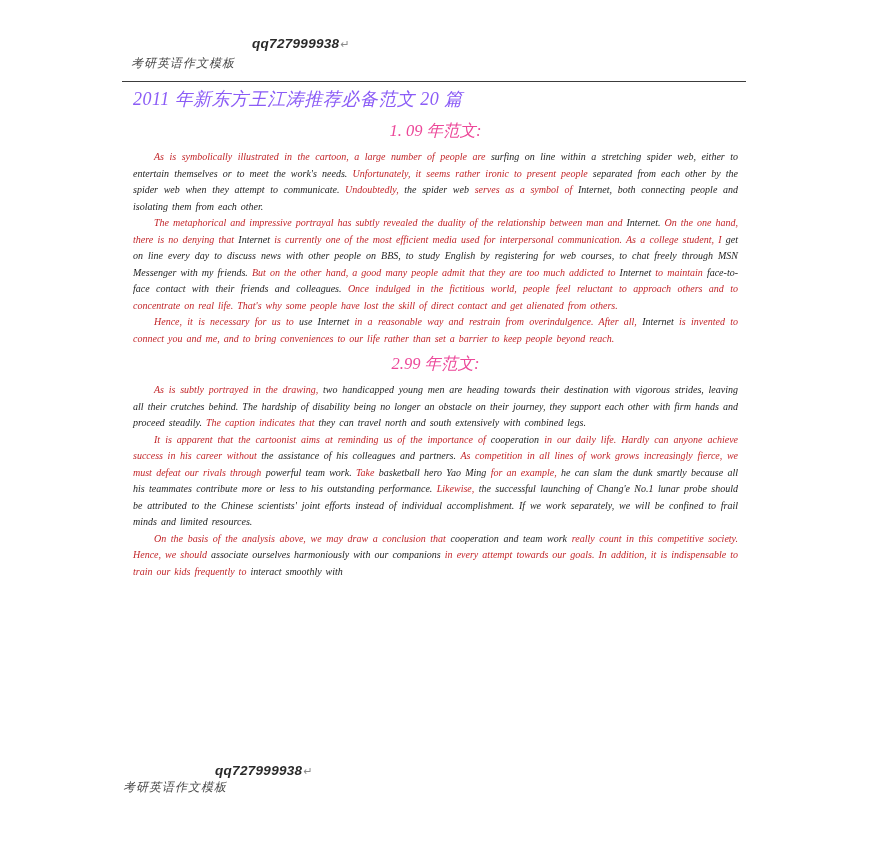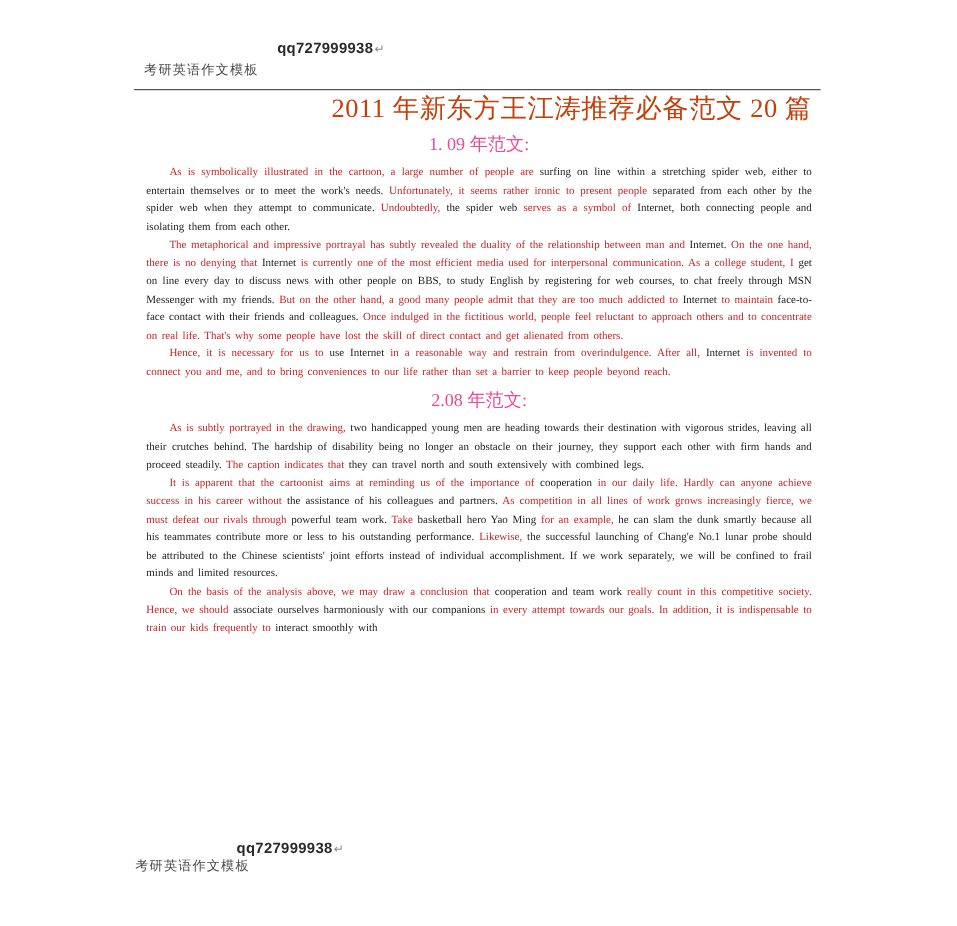--- a/index.html
+++ b/index.html
@@ -2,20 +2,21 @@
 <html><head>
 <meta charset="utf-8">
 <style>
   html,body { margin:0; padding:0; background:#ffffff; }
   .page {
     position:relative;
     width:870px; height:842px;
     background:#ffffff;
     overflow:hidden;
     font-family:"Liberation Serif","DejaVu Serif",serif;
+    font-style:italic;
   }
   
   .hdr-qq, .ftr-qq {
     position:absolute;
     font-family:"Liberation Sans","DejaVu Sans",sans-serif;
     font-weight:700; font-size:13.5px; color:#2a2a2a; letter-spacing:.3px;
   }
   .hdr-qq { left:252px; top:36px; }
   .ftr-qq { left:215px; top:763px; }
   .ret-mark { font-weight:400; color:#8a8a8a; font-size:11px; margin-left:1px; }
@@ -27,22 +28,22 @@
   .ftr-label { left:123px; top:779px; }
   .hdr-rule {
     position:absolute; left:122px; top:81px; width:624px; height:0;
     border-top:1.6px solid #3c3c3c;
   }
   
   .body-text {
     position:absolute; left:133px; top:86px; width:605px;
   }
   .doc-title {
-    font-size:24px; font-weight:500; color:#c2410c;
-    text-align:right; margin:0 0 8px 0; line-height:26px; letter-spacing:.5px;
+    font-size:18px; font-weight:500; color:#8b5cf6;
+    text-align:left; margin:0 0 8px 0; line-height:26px; letter-spacing:.5px;
   }
   .sec-heading {
     font-size:16.5px; font-weight:500; color:#ec4899;
     text-align:center; margin:6px 0 7px 0; line-height:22px;
   }
   .para {
     margin:0; text-align:justify; text-indent:2.1em;
     font-size:10px; line-height:16.5px; word-spacing:1.5px;
   }
 </style>
@@ -57,21 +58,21 @@
     <div class="hdr-rule"></div>
   </div>
 
   <div class="body-text">
     <h1 class="doc-title">2011 年新东方王江涛推荐必备范文 20 篇</h1>
     <div id="sections">
         <h2 class="sec-heading">1. 09 年范文:</h2>
         <p class="para"><span style="color: rgb(194, 38, 42);">As is symbolically illustrated in the cartoon, a large number of people are </span><span style="color: rgb(29, 29, 29);">surfing on line within a stretching spider web, either to entertain themselves or to meet the work's needs. </span><span style="color: rgb(194, 38, 42);">Unfortunately, it seems rather ironic to present people </span><span style="color: rgb(29, 29, 29);">separated from each other by the spider web when they attempt to communicate. </span><span style="color: rgb(194, 38, 42);">Undoubtedly, </span><span style="color: rgb(29, 29, 29);">the spider web </span><span style="color: rgb(194, 38, 42);">serves as a symbol of </span><span style="color: rgb(29, 29, 29);">Internet, both connecting people and isolating them from each other.</span></p>
         <p class="para"><span style="color: rgb(194, 38, 42);">The metaphorical and impressive portrayal has subtly revealed the duality of the relationship between man and </span><span style="color: rgb(29, 29, 29);">Internet. </span><span style="color: rgb(194, 38, 42);">On the one hand, there is no denying that </span><span style="color: rgb(29, 29, 29);">Internet </span><span style="color: rgb(194, 38, 42);">is currently one of the most efficient media used for interpersonal communication. As a college student, I </span><span style="color: rgb(29, 29, 29);">get on line every day to discuss news with other people on BBS, to study English by registering for web courses, to chat freely through MSN Messenger with my friends. </span><span style="color: rgb(194, 38, 42);">But on the other hand, a good many people admit that they are too much addicted to </span><span style="color: rgb(29, 29, 29);">Internet </span><span style="color: rgb(194, 38, 42);">to maintain </span><span style="color: rgb(29, 29, 29);">face-to-face contact with their friends and colleagues. </span><span style="color: rgb(194, 38, 42);">Once indulged in the fictitious world, people feel reluctant to approach others and to concentrate on real life. That's why some people have lost the skill of direct contact and get alienated from others.</span></p>
         <p class="para"><span style="color: rgb(194, 38, 42);">Hence, it is necessary for us to </span><span style="color: rgb(29, 29, 29);">use Internet </span><span style="color: rgb(194, 38, 42);">in a reasonable way and restrain from overindulgence. After all, </span><span style="color: rgb(29, 29, 29);">Internet </span><span style="color: rgb(194, 38, 42);">is invented to connect you and me, and to bring conveniences to our life rather than set a barrier to keep people beyond reach.</span></p>
-        <h2 class="sec-heading">2.08 年范文:</h2>
+        <h2 class="sec-heading">2.99 年范文:</h2>
         <p class="para"><span style="color: rgb(194, 38, 42);">As is subtly portrayed in the drawing, </span><span style="color: rgb(29, 29, 29);">two handicapped young men are heading towards their destination with vigorous strides, leaving all their crutches behind. The hardship of disability being no longer an obstacle on their journey, they support each other with firm hands and proceed steadily. </span><span style="color: rgb(194, 38, 42);">The caption indicates that </span><span style="color: rgb(29, 29, 29);">they can travel north and south extensively with combined legs.</span></p>
         <p class="para"><span style="color: rgb(194, 38, 42);">It is apparent that the cartoonist aims at reminding us of the importance of </span><span style="color: rgb(29, 29, 29);">cooperation </span><span style="color: rgb(194, 38, 42);">in our daily life. Hardly can anyone achieve success in his career without </span><span style="color: rgb(29, 29, 29);">the assistance of his colleagues and partners. </span><span style="color: rgb(194, 38, 42);">As competition in all lines of work grows increasingly fierce, we must defeat our rivals through </span><span style="color: rgb(29, 29, 29);">powerful team work. </span><span style="color: rgb(194, 38, 42);">Take </span><span style="color: rgb(29, 29, 29);">basketball hero Yao Ming </span><span style="color: rgb(194, 38, 42);">for an example, </span><span style="color: rgb(29, 29, 29);">he can slam the dunk smartly because all his teammates contribute more or less to his outstanding performance. </span><span style="color: rgb(194, 38, 42);">Likewise, </span><span style="color: rgb(29, 29, 29);">the successful launching of Chang'e No.1 lunar probe should be attributed to the Chinese scientists' joint efforts instead of individual accomplishment. If we work separately, we will be confined to frail minds and limited resources.</span></p>
         <p class="para"><span style="color: rgb(194, 38, 42);">On the basis of the analysis above, we may draw a conclusion that </span><span style="color: rgb(29, 29, 29);">cooperation and team work </span><span style="color: rgb(194, 38, 42);">really count in this competitive society. Hence, we should </span><span style="color: rgb(29, 29, 29);">associate ourselves harmoniously with our companions </span><span style="color: rgb(194, 38, 42);">in every attempt towards our goals. In addition, it is indispensable to train our kids frequently to </span><span style="color: rgb(29, 29, 29);">interact smoothly with</span></p>
       </div>
   </div>
 
   <div>
     <div class="ftr-qq"><span>qq727999938</span><span class="ret-mark">↵</span></div>
     <div class="ftr-label">考研英语作文模板</div>
   </div>

